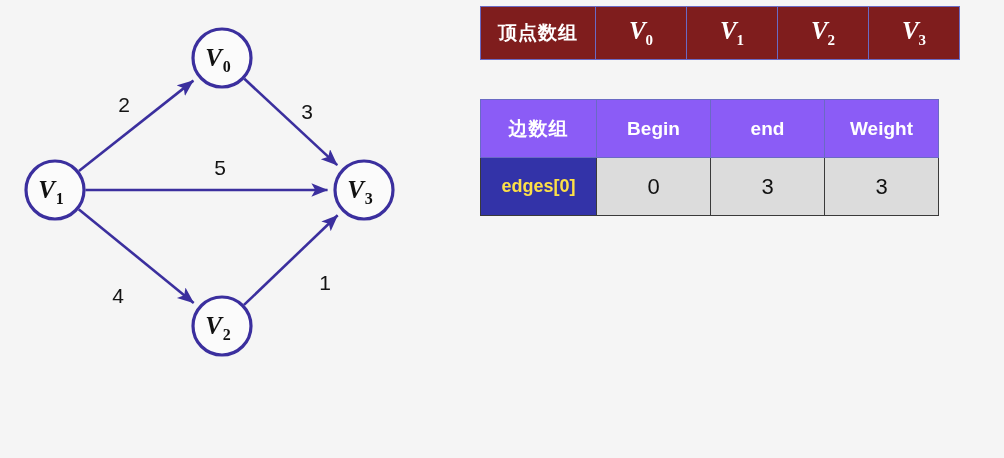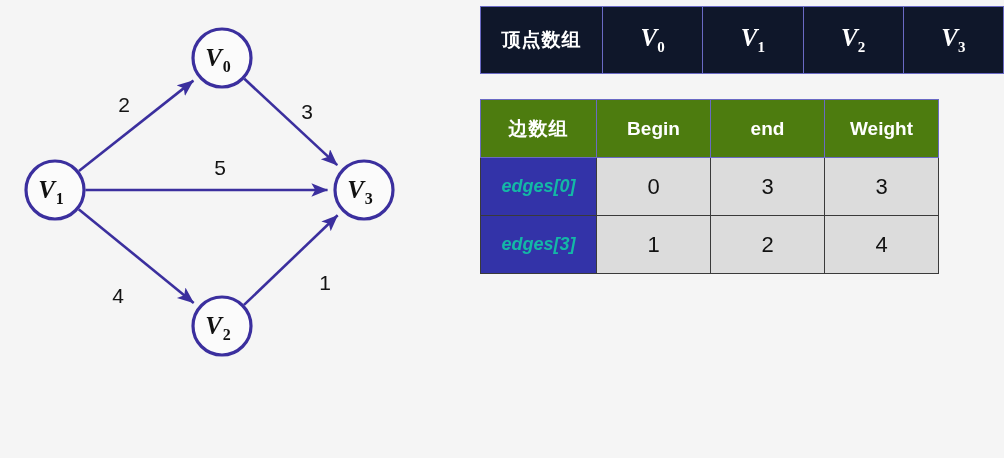--- a/index.html
+++ b/index.html
@@ -60,27 +60,27 @@
 
   
   #vertex-table {
     position: absolute;
     left: 480px;
     top: 6px;
     border-collapse: collapse;
     table-layout: fixed;
   }
   #vertex-table td {
-    background: #0f172a;
+    background: #7f1d1d;
     color: #ffffff;
     border: 1.5px solid #6a6ac4;
     height: 48px;
     text-align: center;
     vertical-align: middle;
-    padding: 9px;
+    padding: 2px;
   }
   .vt-head {
     width: 110px;
     font-size: 19px;
     font-weight: bold;
     letter-spacing: 1px;
   }
   .vt-cell {
     width: 86px;
   }
@@ -105,38 +105,37 @@
   #edges-table th,
   #edges-table td {
     border: 1.5px solid #3a3a3a;
     height: 57px;
     text-align: center;
     vertical-align: middle;
     padding: 0;
     margin: 0;
   }
   #edges-table thead th {
-    background: #4d7c0f;
+    background: #8b5cf6;
     color: #ffffff;
     font-size: 19px;
     font-weight: bold;
     border-color: #6a6ac4;
   }
   #edges-table thead th.eh-label {
     letter-spacing: 1px;
   }
   .col-label { width: 115px; }
   .col-data  { width: 113px; }
   #edges-table tbody td.row-label {
     background: #3333a8;
-    color: #14b8a6;
+    color: #fde047;
     font-size: 18px;
     font-weight: bold;
     border-color: #3a3a3a;
-    font-style: italic;
   }
   #edges-table tbody td.data-cell {
     background: #dcdcdc;
     color: #121212;
     font-size: 22px;
     font-weight: normal;
   }
 </style>
 </head>
 <body>
@@ -205,20 +204,14 @@
       <th class="col-data">Weight</th>
     </tr>
   </thead>
   <tbody id="edges-body">
       <tr>
         <td class="row-label">edges[0]</td>
         <td class="data-cell">0</td>
         <td class="data-cell">3</td>
         <td class="data-cell">3</td>
       </tr>
-      <tr>
-        <td class="row-label">edges[3]</td>
-        <td class="data-cell">1</td>
-        <td class="data-cell">2</td>
-        <td class="data-cell">4</td>
-      </tr>
     </tbody>
 </table>
 
 </body></html>

